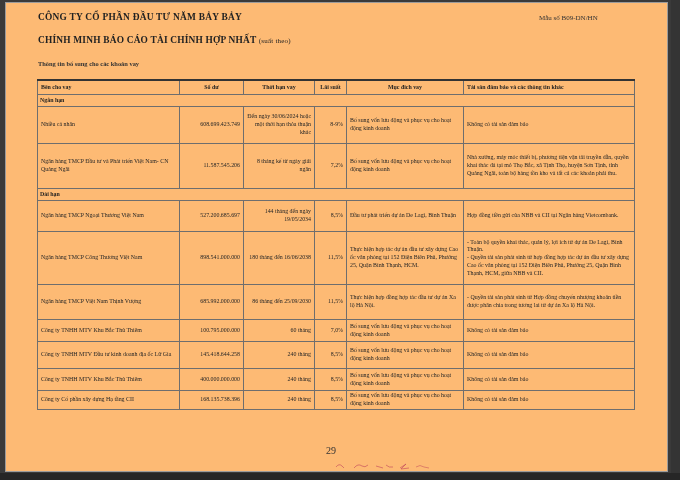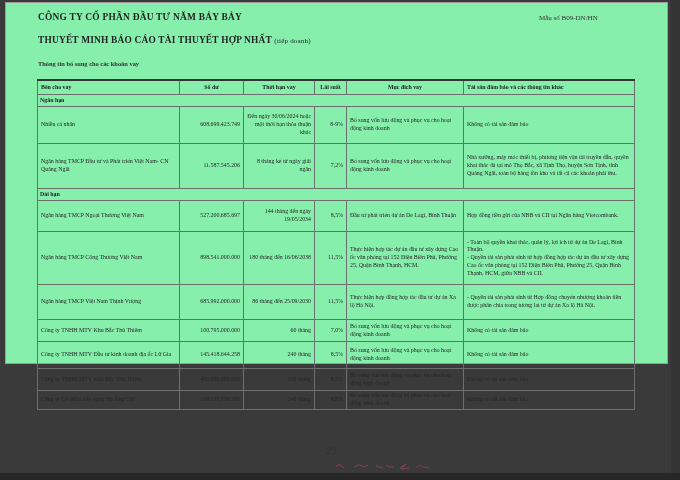--- a/index.html
+++ b/index.html
@@ -3,22 +3,22 @@
 <meta charset="utf-8">
 <style>
   html,body{margin:0;padding:0;}
   body{
     width:680px;height:480px;overflow:hidden;position:relative;
     background:#3a3a3a;
     font-family:"Liberation Serif","DejaVu Serif",serif;
     -webkit-font-smoothing:antialiased;
   }
   .page{
-    position:absolute;left:5px;top:2px;width:663px;height:362px;
-    background:#86efac;border:1px solid #9b9b9b;box-sizing:border-box;
+    position:absolute;left:5px;top:2px;width:663px;height:470px;
+    background:#fdba74;border:1px solid #9b9b9b;box-sizing:border-box;
     color:#2b2b2b;
   }
   .company{
     position:absolute;left:32px;top:9px;
     font-size:9.4px;font-weight:bold;letter-spacing:.25px;color:#222;
   }
   .form-no{
     position:absolute;left:533px;top:11px;
     font-size:7px;color:#333;
   }
@@ -67,22 +67,22 @@
 </style>
 </head>
 <body>
 
 <div class="page">
 
   <div class="company">CÔNG TY CỔ PHẦN ĐẦU TƯ NĂM BẢY BẢY</div>
   <div class="form-no">Mẫu số B09-DN/HN</div>
 
   <div class="doc-title">
-    <span>THUYẾT MINH BÁO CÁO TÀI THUYẾT HỢP NHẤT</span>
-    <span class="note">(tiếp doanh)</span>
+    <span>CHÍNH MINH BÁO CÁO TÀI CHÍNH HỢP NHẤT</span>
+    <span class="note">(suất theo)</span>
   </div>
 
   <div class="subtitle">Thông tin bổ sung cho các khoản vay</div>
 
   <table class="loan-table">
     <colgroup>
       <col style="width:142px">
       <col style="width:64px">
       <col style="width:71px">
       <col style="width:32px">

